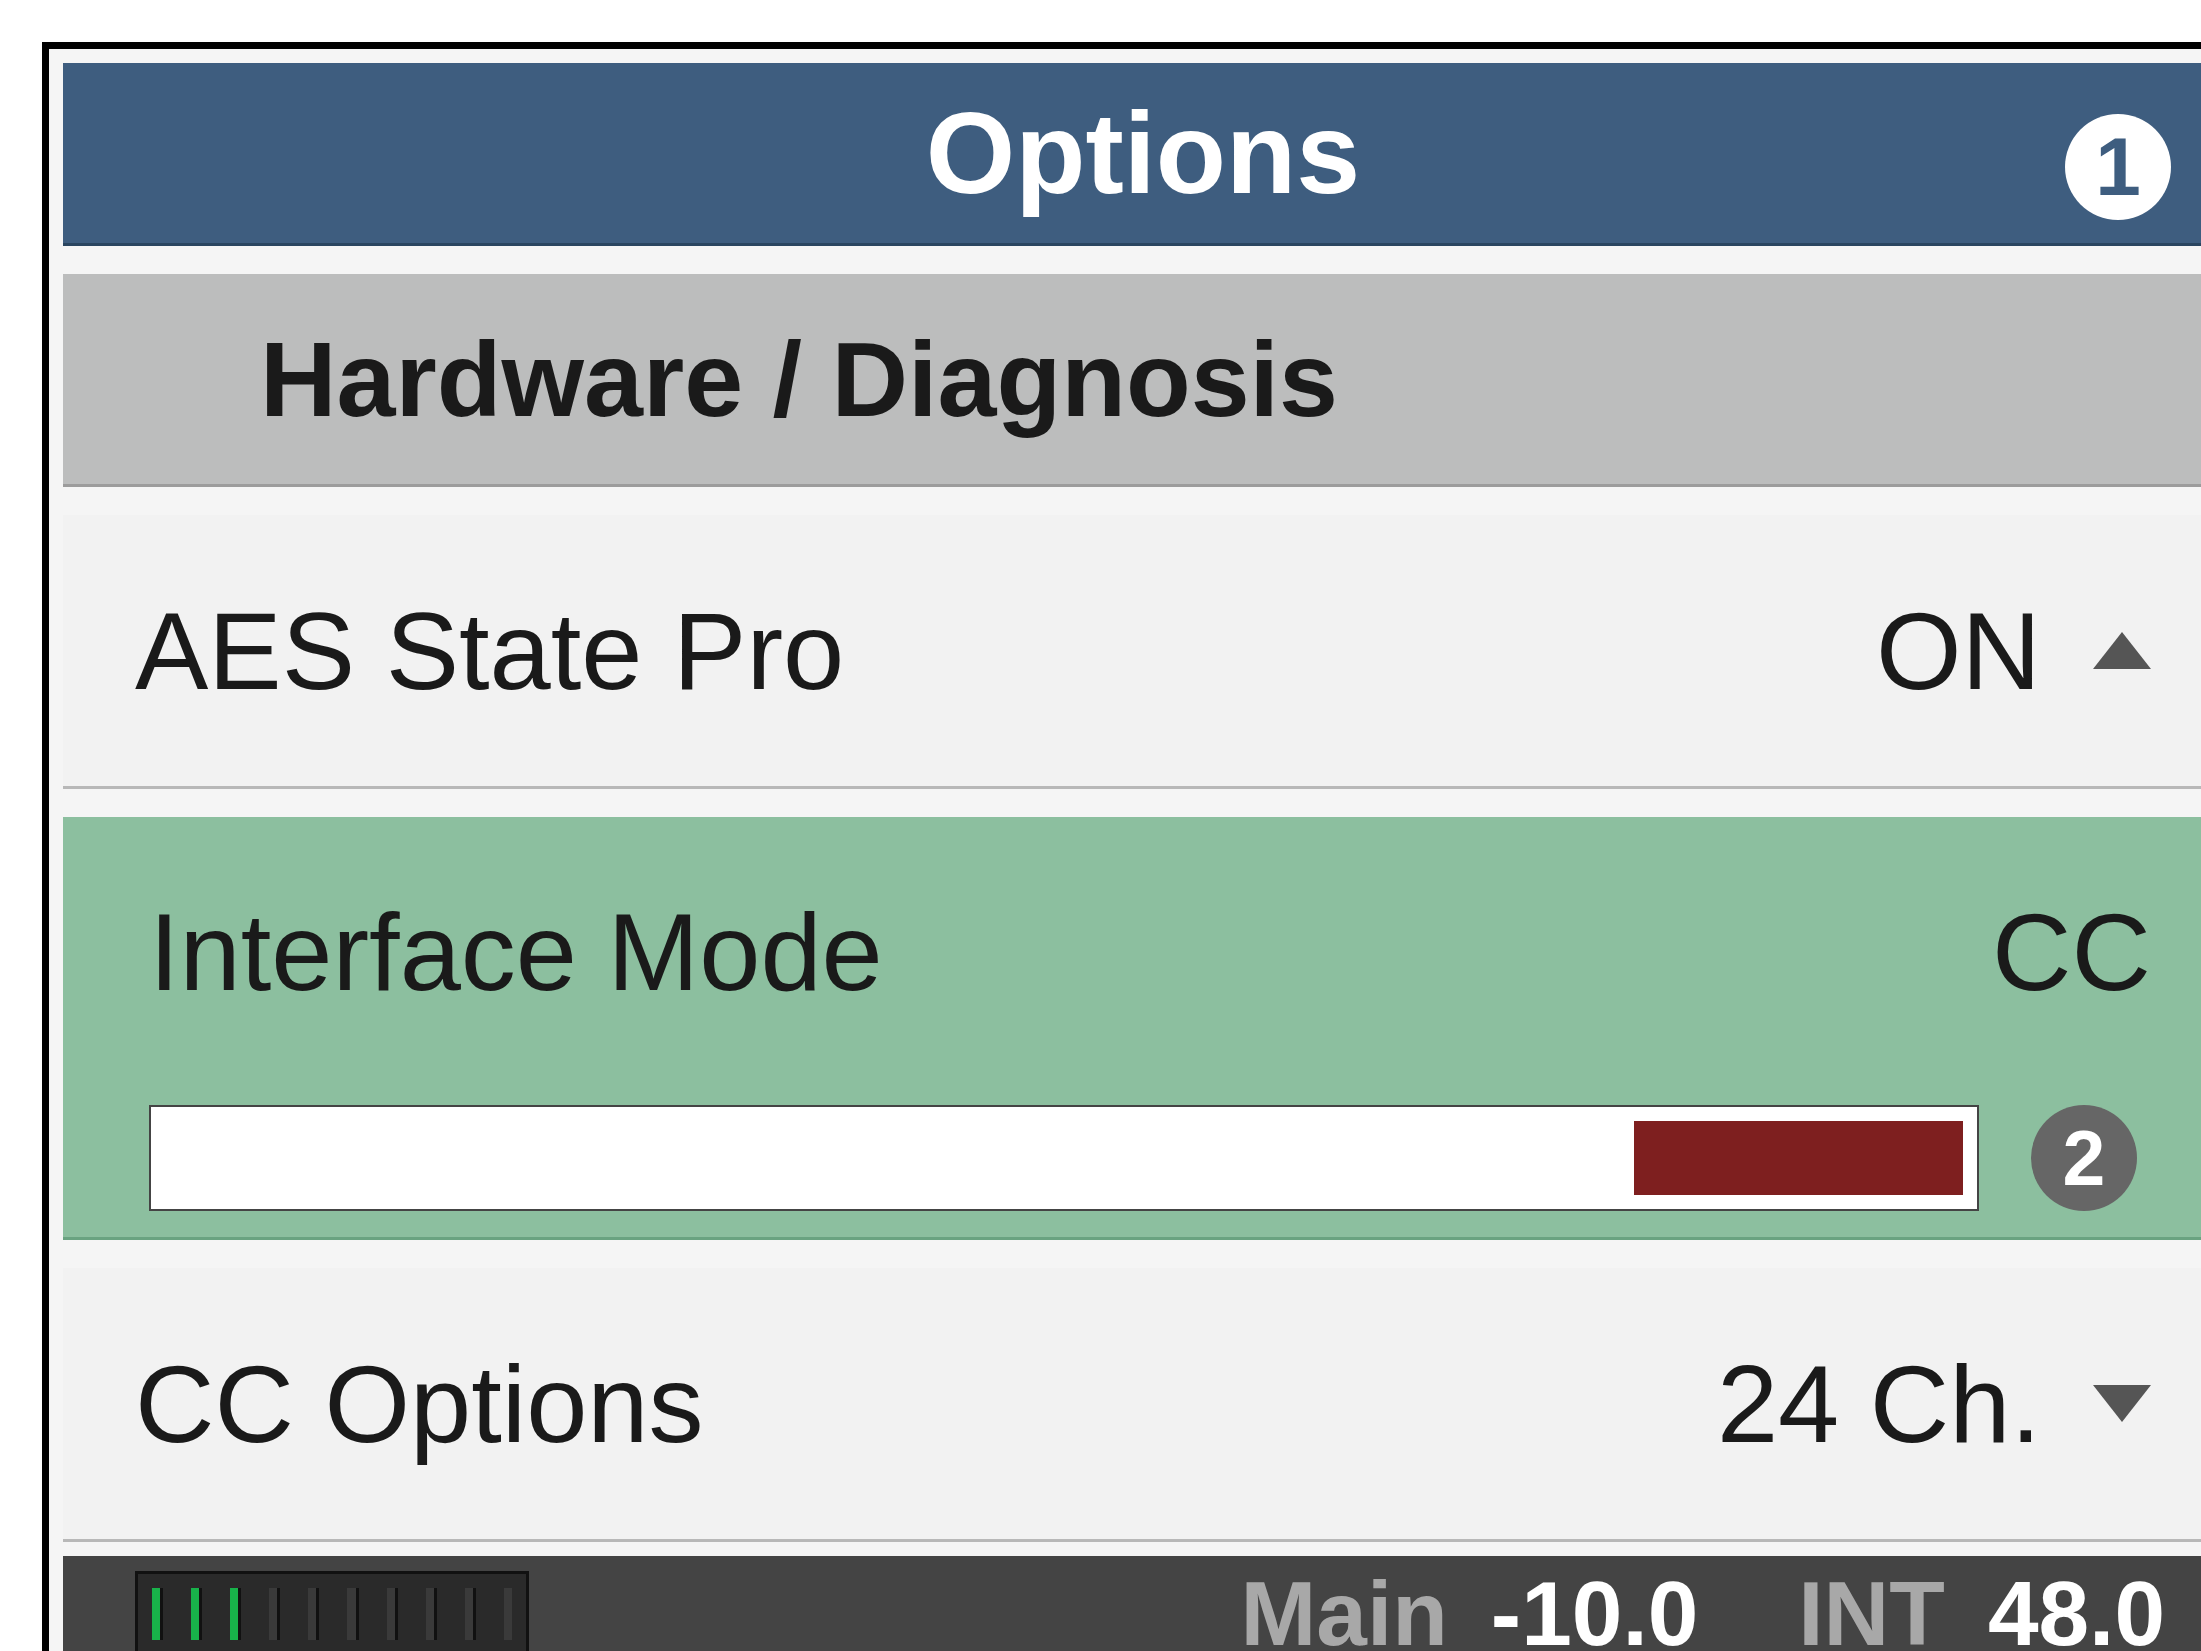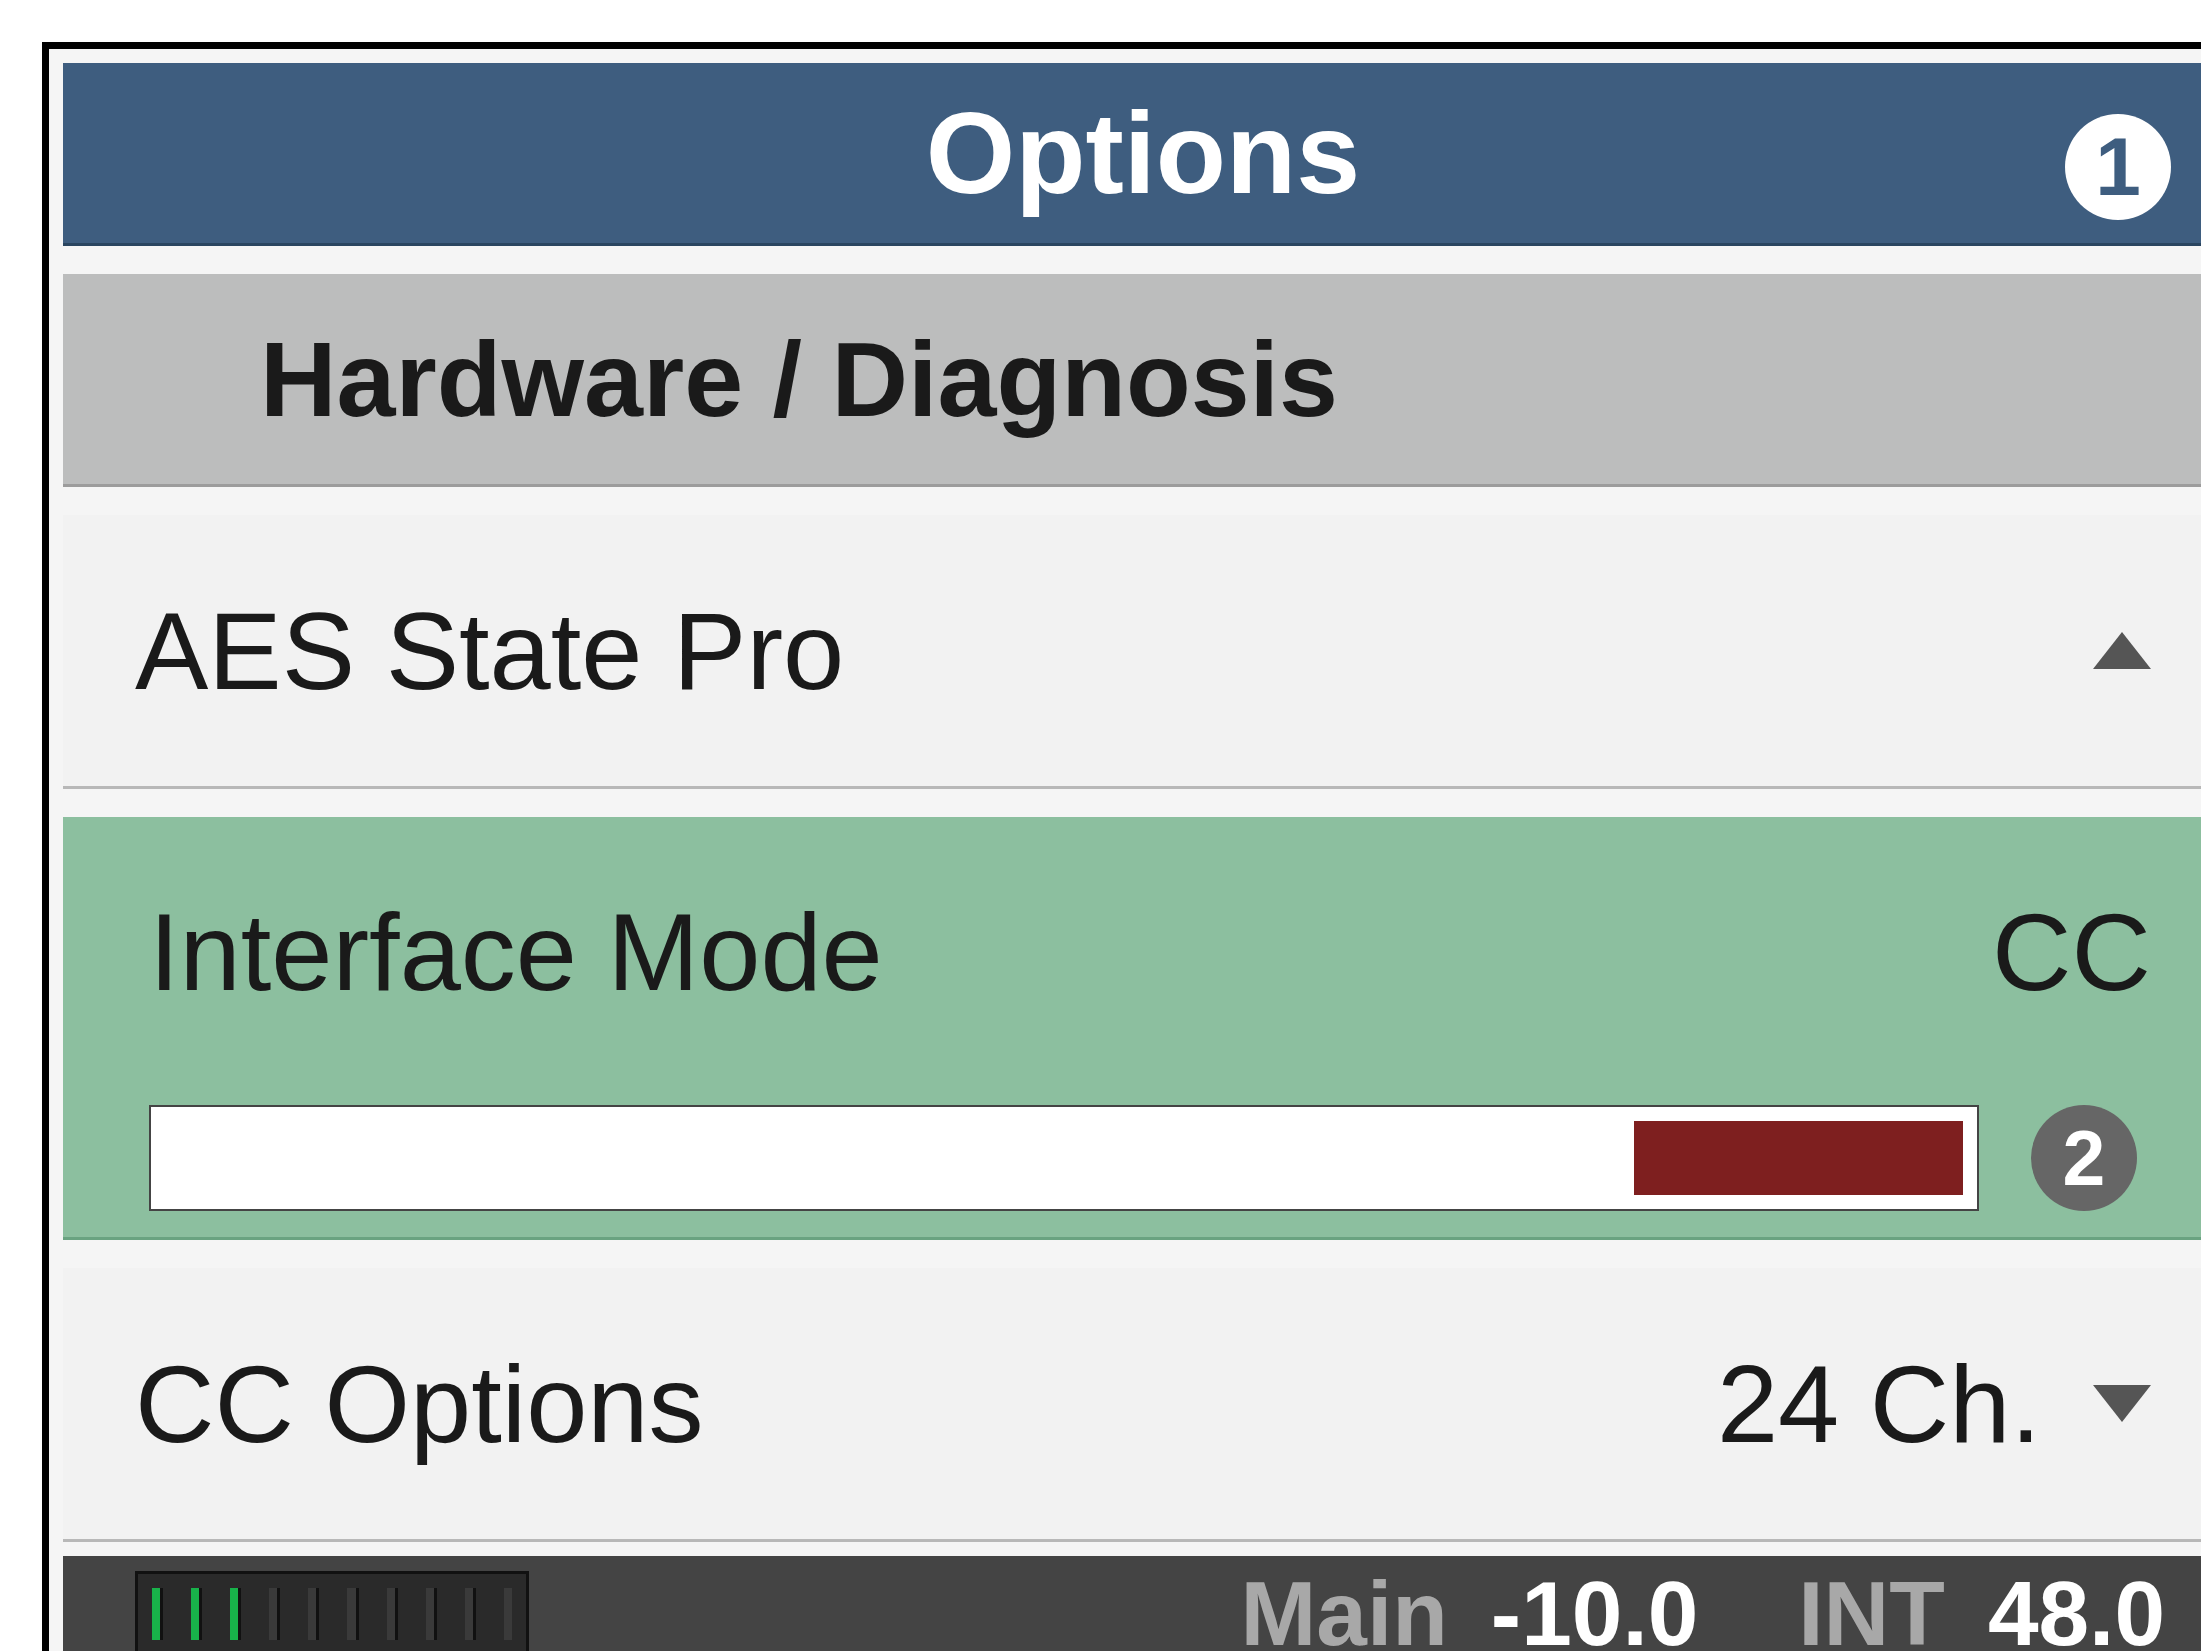--- a/index.html
+++ b/index.html
@@ -178,20 +178,21 @@
     <div class="header-title">Options</div>
     <div class="header-badge">1</div>
   </div>
 
   <div class="section-header">
     <div class="section-header-text">Hardware / Diagnosis</div>
   </div>
 
   <div class="row">
     <div class="row-label">AES State Pro</div>
+    <div class="row-value">ON</div>
     <div class="row-arrow arrow-up"></div>
   </div>
 
   <div class="row selected">
     <div class="row-top">
       <div class="row-label">Interface Mode</div>
       <div class="row-value">CC</div>
     </div>
     <div class="row-bottom">
       <div class="slider">

